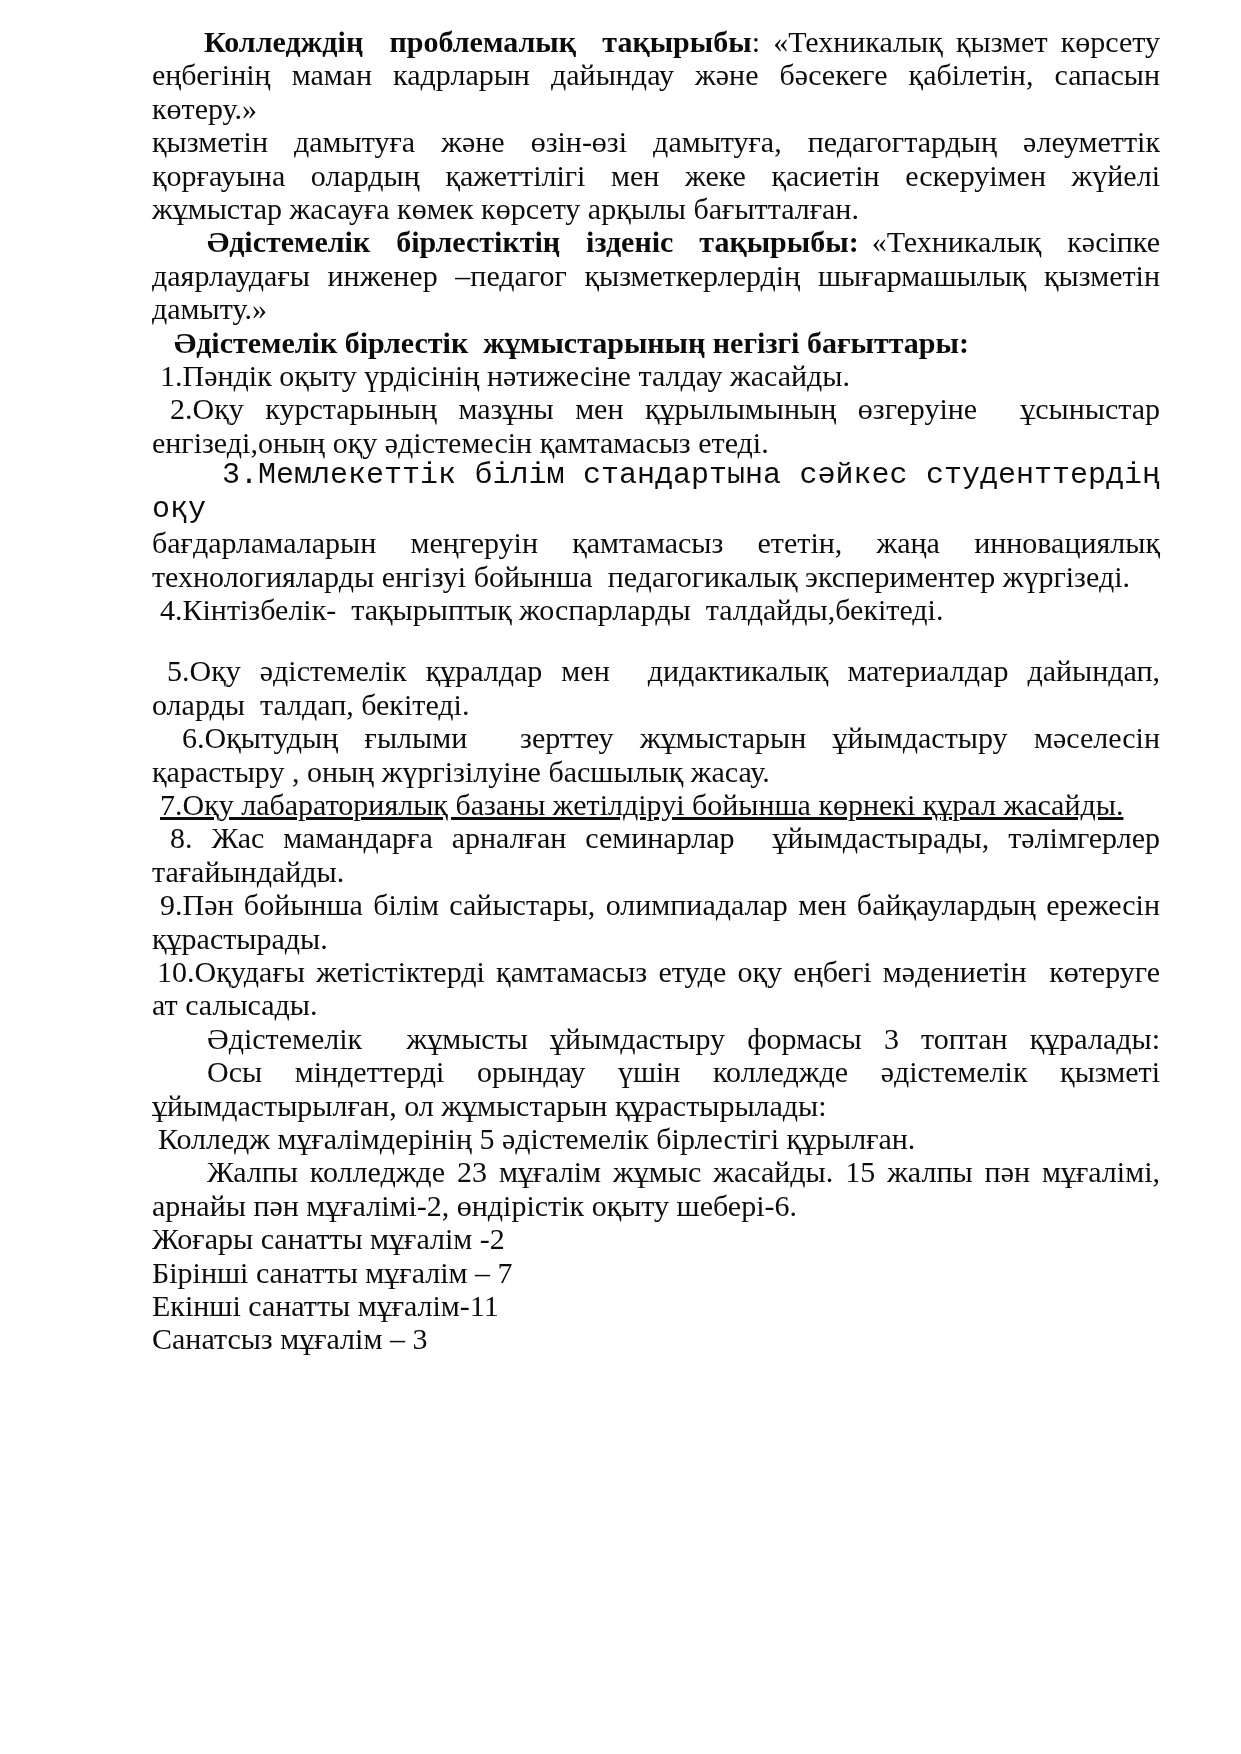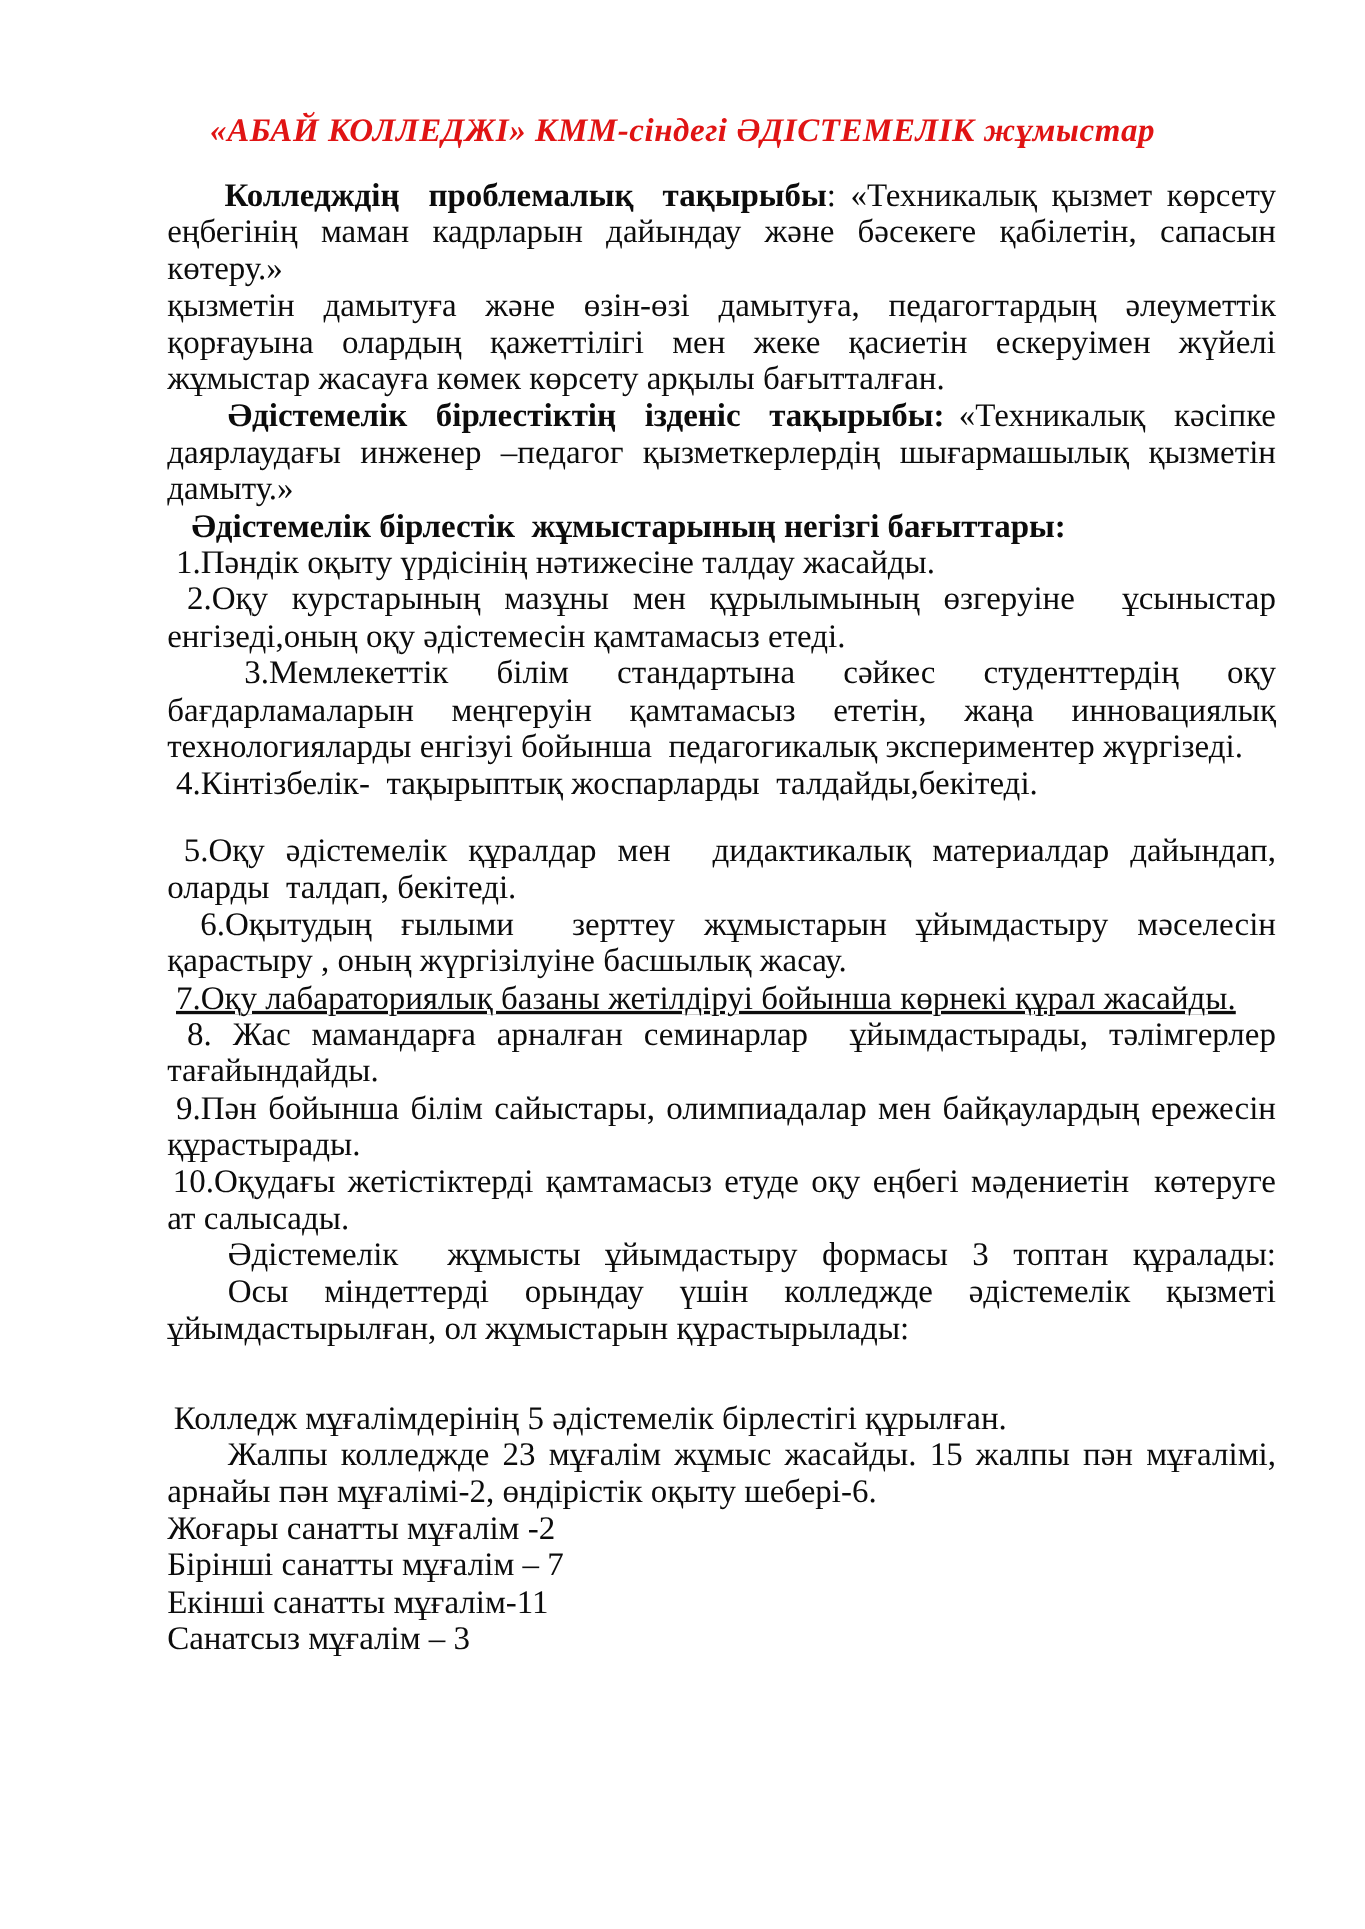--- a/index.html
+++ b/index.html
@@ -32,21 +32,20 @@
   .jl {
     text-align: justify;
     text-align-last: justify;
   }
   .b { font-weight: 700; }
 </style>
 </head>
 <body>
 
 <div class="page">
-  <h1 class="title" style="color: rgb(224, 20, 20);">«АБАЙ КОЛЛЕДЖІ»  КММ-сіндегі  ӘДІСТЕМЕЛІК жұмыстар</h1>
   <div class="content" id="paragraphs">
       <div>
         <div class="line jl" style="text-indent: 52px;"><span class="b">Колледждің&nbsp; проблемалық&nbsp; тақырыбы</span><span>: «Техникалық қызмет көрсету</span></div>
         <div class="line jl"><span>еңбегінің маман кадрларын дайындау және бәсекеге қабілетін, сапасын</span></div>
         <div class="line"><span>көтеру.»</span></div>
       </div>
       <div>
         <div class="line jl"><span>қызметін дамытуға және өзін-өзі дамытуға, педагогтардың әлеуметтік</span></div>
         <div class="line jl"><span>қорғауына олардың қажеттілігі мен жеке қасиетін ескеруімен жүйелі</span></div>
         <div class="line"><span>жұмыстар жасауға көмек көрсету арқылы бағытталған.</span></div>
@@ -60,21 +59,21 @@
         <div class="line" style="text-indent: 22px;"><span class="b">Әдістемелік бірлестік&nbsp; жұмыстарының негізгі бағыттары:</span></div>
       </div>
       <div>
         <div class="line" style="text-indent: 8px;"><span>1.Пәндік оқыту үрдісінің нәтижесіне талдау жасайды.</span></div>
       </div>
       <div>
         <div class="line jl" style="text-indent: 18px;"><span>2.Оқу курстарының мазұны мен құрылымының өзгеруіне&nbsp; ұсыныстар</span></div>
         <div class="line"><span>енгізеді,оның оқу әдістемесін қамтамасыз етеді.</span></div>
       </div>
       <div>
-        <div class="line jl" style="text-indent: 70px;"><span>3.Мемлекеттік білім стандартына сәйкес студенттердің оқу</span></div>
+        <div class="line jl" style="text-indent: 70px; font-family: Liberation Mono, monospace;"><span>3.Мемлекеттік білім стандартына сәйкес студенттердің оқу</span></div>
         <div class="line jl"><span>бағдарламаларын меңгеруін қамтамасыз ететін, жаңа инновациялық</span></div>
         <div class="line"><span>технологияларды енгізуі бойынша&nbsp; педагогикалық экспериментер жүргізеді.</span></div>
       </div>
       <div>
         <div class="line" style="text-indent: 8px;"><span>4.Кінтізбелік-&nbsp; тақырыптық жоспарларды&nbsp; талдайды,бекітеді.</span></div>
       </div>
       <div>
         <div class="line jl" style="text-indent: 15px; margin-top: 28px;"><span>5.Оқу әдістемелік құралдар мен&nbsp;  дидактикалық материалдар дайындап,</span></div>
         <div class="line"><span>оларды&nbsp; талдап, бекітеді.</span></div>
       </div>
@@ -98,21 +97,21 @@
         <div class="line"><span>ат салысады.</span></div>
       </div>
       <div>
         <div class="line jl" style="text-indent: 55px;"><span>Әдістемелік&nbsp; жұмысты ұйымдастыру формасы 3 топтан құралады:</span></div>
       </div>
       <div>
         <div class="line jl" style="text-indent: 55px;"><span>Осы міндеттерді орындау үшін колледжде әдістемелік қызметі</span></div>
         <div class="line"><span>ұйымдастырылған, ол жұмыстарын құрастырылады:</span></div>
       </div>
       <div>
-        <div class="line" style="text-indent: 6px; margin-top: 48px;"><span>Колледж мұғалімдерінің 5 әдістемелік бірлестігі құрылған.</span></div>
+        <div class="line" style="text-indent: 6px;"><span>Колледж мұғалімдерінің 5 әдістемелік бірлестігі құрылған.</span></div>
       </div>
       <div>
         <div class="line jl" style="text-indent: 55px;"><span>Жалпы колледжде 23 мұғалім жұмыс жасайды. 15 жалпы пән мұғалімі,</span></div>
         <div class="line"><span>арнайы пән мұғалімі-2, өндірістік оқыту шебері-6.</span></div>
       </div>
       <div>
         <div class="line"><span>Жоғары санатты мұғалім -2</span></div>
       </div>
       <div>
         <div class="line"><span>Бірінші санатты мұғалім – 7</span></div>

